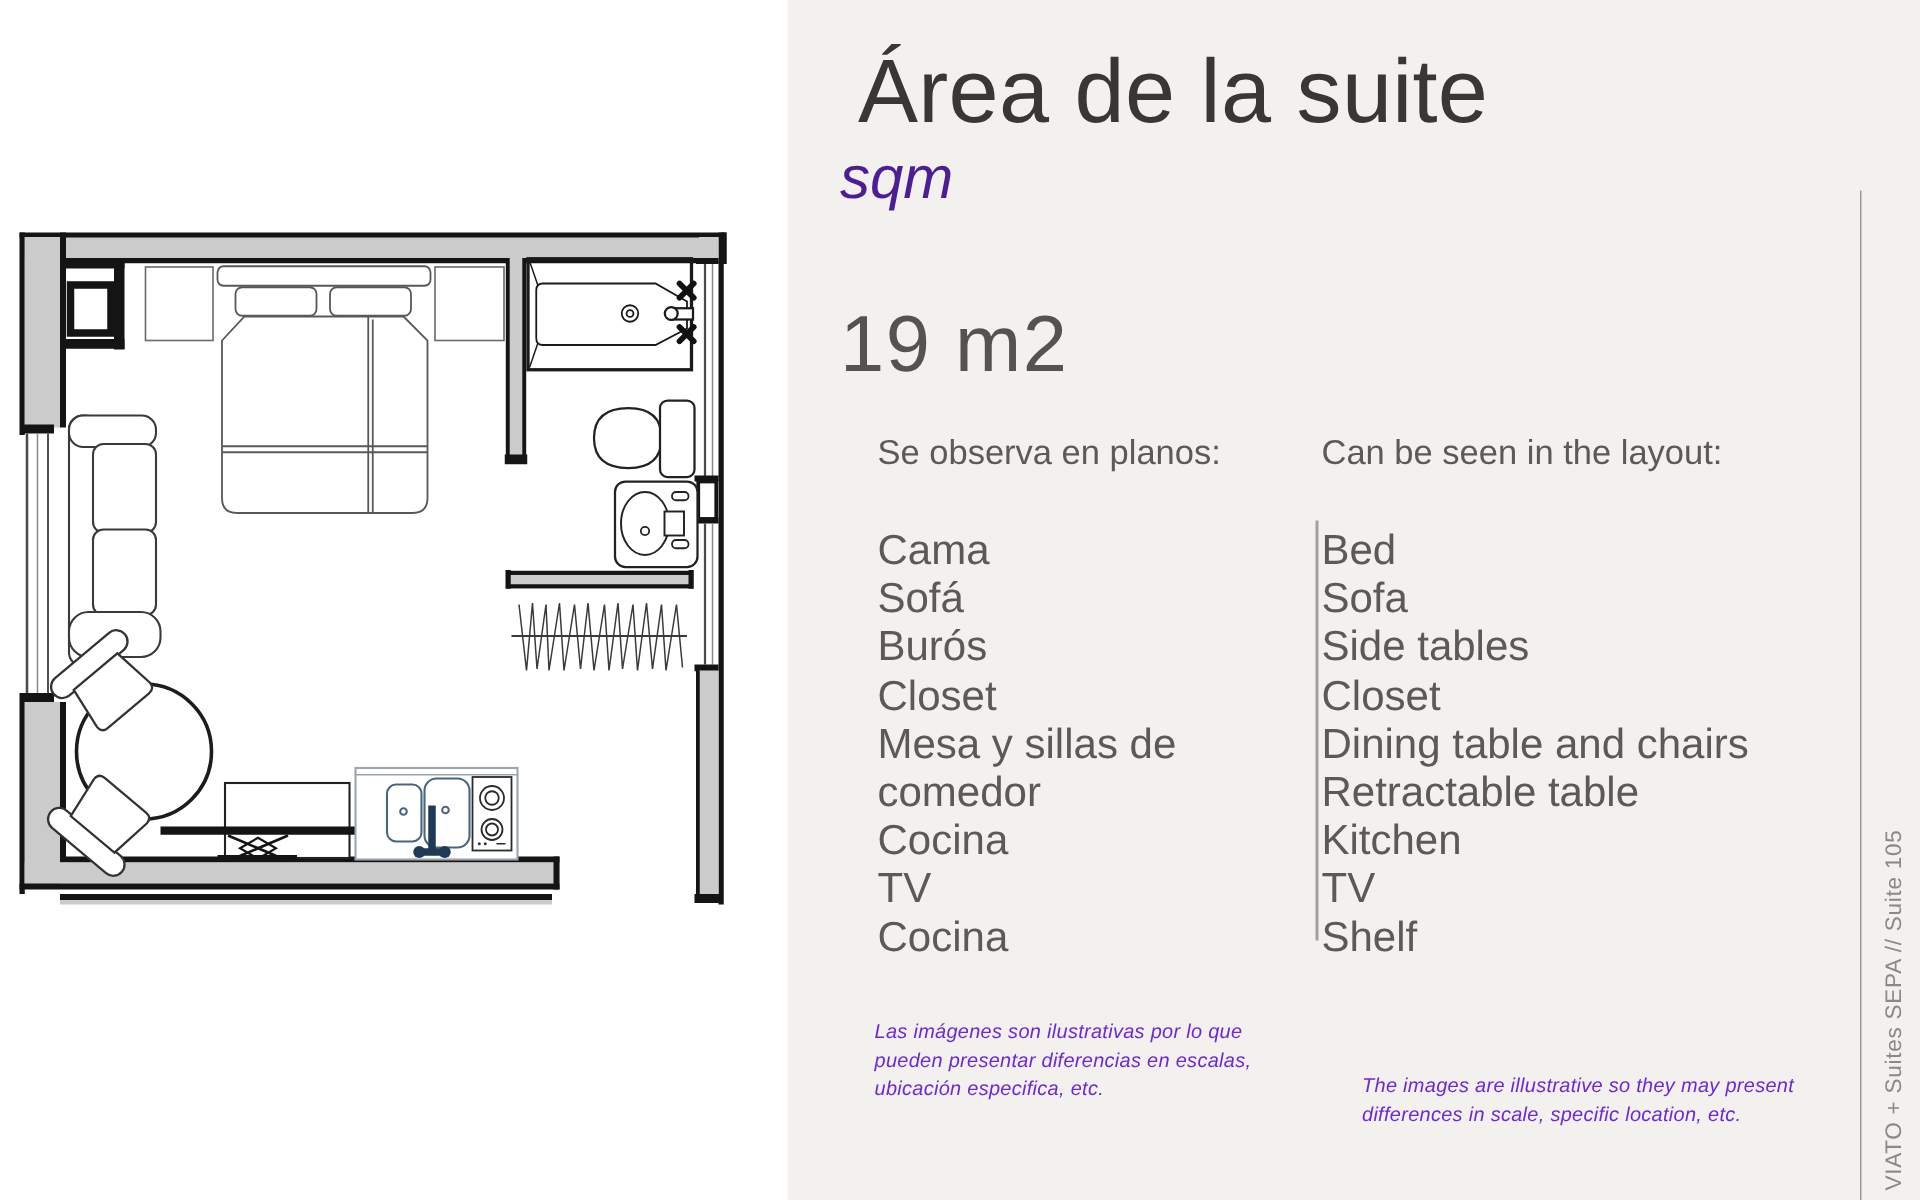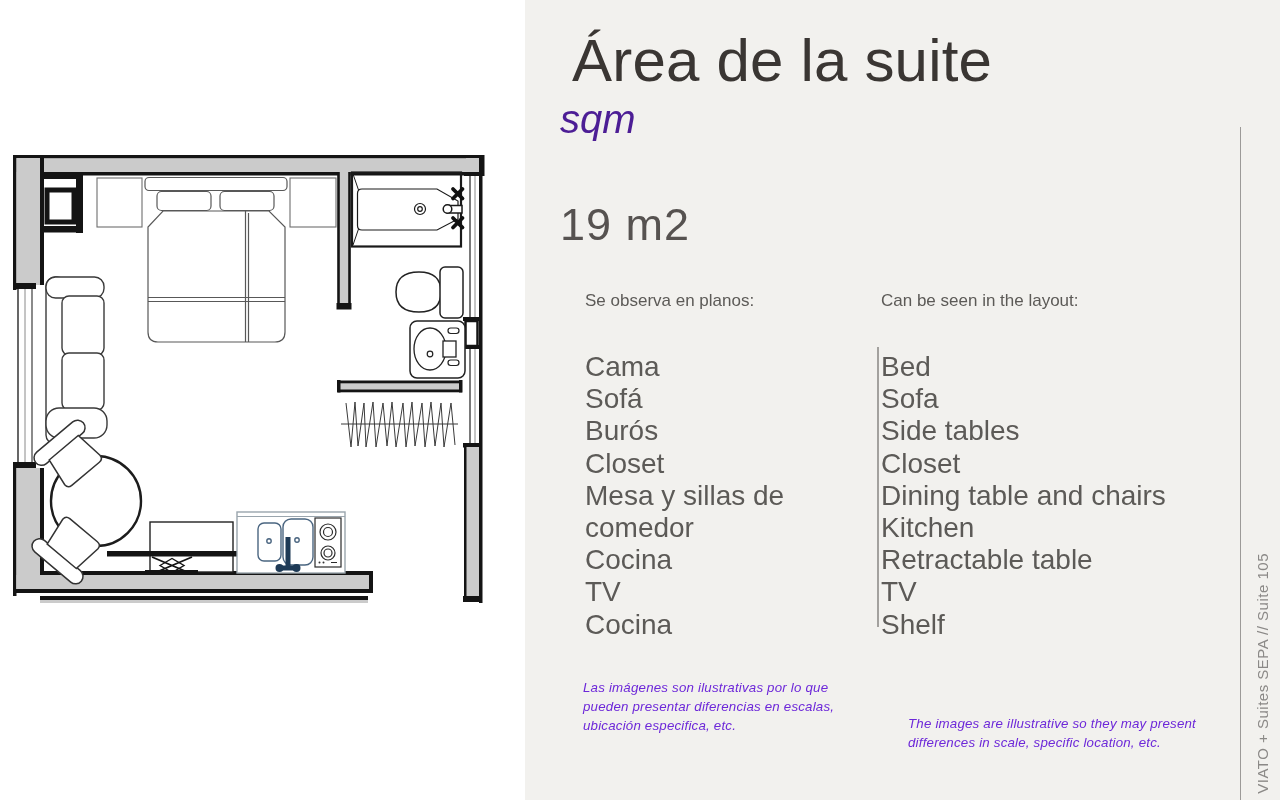--- a/index.html
+++ b/index.html
@@ -9,27 +9,27 @@
 
   .plan-area { position:absolute; left:0; top:0; width:525px; height:800px; background:#ffffff; }
   .plan-area svg { position:absolute; left:0; top:0; }
 
   .panel { position:absolute; left:525px; top:0; width:755px; height:800px; background:#f2f1ee; }
 
   .title { position:absolute; left:47px; top:26px; font-size:60px; font-weight:normal;
            color:#3a3633; letter-spacing:0.2px; }
   .subtitle { position:absolute; left:35px; top:97px; font-size:40px; font-style:italic;
               color:#4c1d95; }
-  .area-value { position:absolute; left:35px; top:199px; font-size:45px; font-weight:300;
+  .area-value { position:absolute; left:35px; top:199px; font-size:53px; font-weight:300;
                 color:#565250; letter-spacing:1px; }
 
   .col { position:absolute; top:288px; color:#5c5a57; }
   .col-es { left:60px; width:292px; }
   .col-en { left:356px; width:310px; }
-  .col-header { font-size:17px; line-height:26px; }
+  .col-header { font-size:23px; line-height:26px; }
   .items { list-style:none; margin-top:37px; }
   .items li { font-size:28px; line-height:32.2px; }
 
   .divider { position:absolute; left:352px; top:347px; width:1.5px; height:280px; background:#a3a19e; }
 
   .disclaimer { position:absolute; font-size:13.3px; font-style:italic; color:#6d28d9;
                 line-height:1.42; letter-spacing:0.2px; }
   .disclaimer-es { left:58px; top:679px; width:278px; }
   .disclaimer-en { left:383px; top:715px; width:300px; }
 
@@ -233,22 +233,22 @@
     <div class="divider"></div>
 
     <div class="col col-en">
       <div class="col-header">Can be seen in the layout:</div>
       <ul class="items">
         <li>Bed</li>
         <li>Sofa</li>
         <li>Side tables</li>
         <li>Closet</li>
         <li>Dining table and chairs</li>
+        <li>Retractable table</li>
         <li>Kitchen</li>
-        <li>Retractable table</li>
         <li>TV</li>
         <li>Shelf</li>
       </ul>
     </div>
 
     <div class="disclaimer disclaimer-es">Las imágenes son ilustrativas por lo que pueden presentar diferencias en escalas, ubicación especifica, etc.</div>
     <div class="disclaimer disclaimer-en">The images are illustrative so they may present differences in scale, specific location, etc.</div>
 
     <div class="side-rule"></div>
     <div class="side-label">VIATO + Suites SEPA // Suite 105</div>

